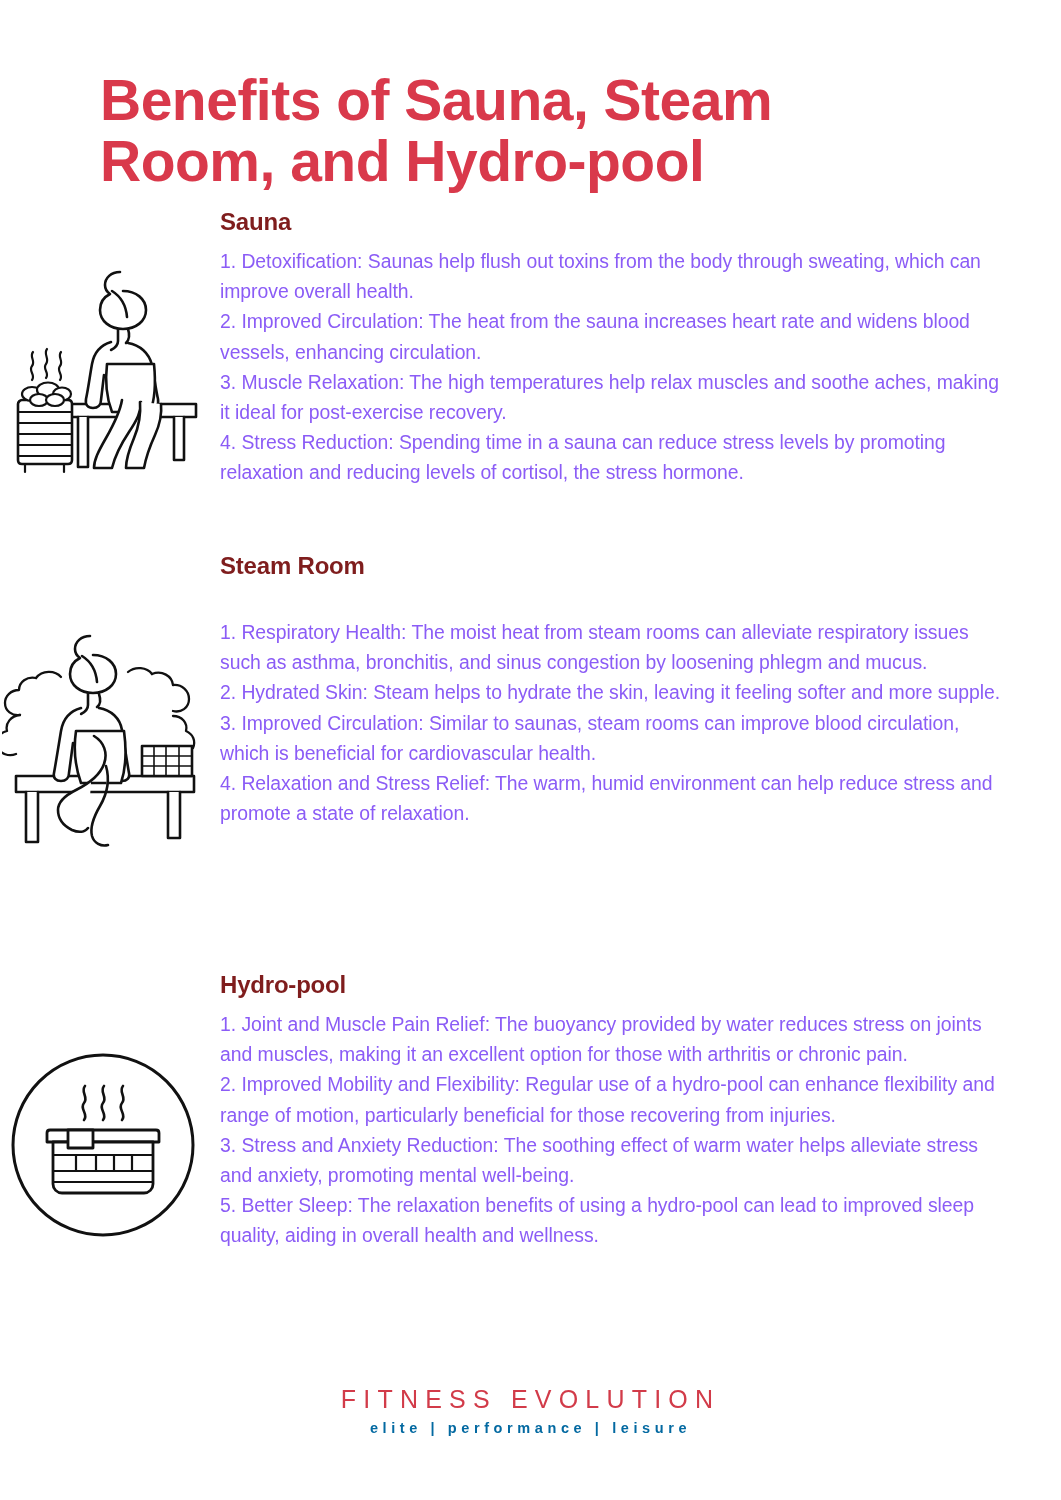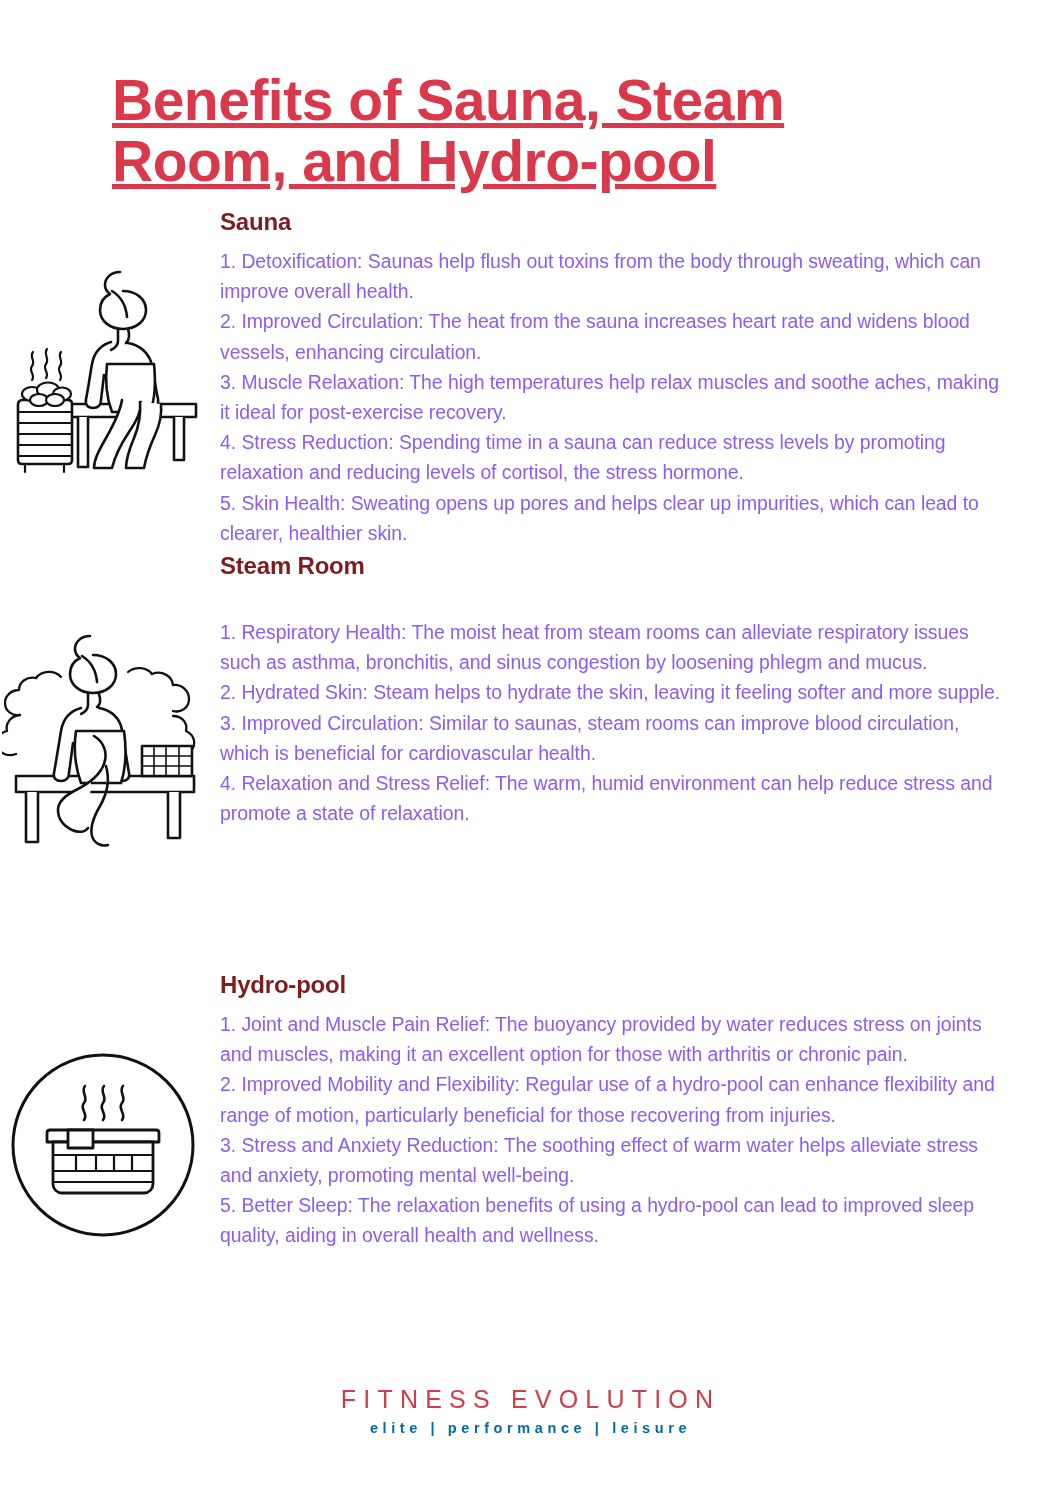--- a/index.html
+++ b/index.html
@@ -18,29 +18,28 @@
   .page {
     position: relative;
     width: 1061px;
     height: 1500px;
     background: #ffffff;
   }
 
   
   .title {
     position: absolute;
-    left: 112px;
+    left: 100px;
     top: 32px;
     width: 860px;
     font-size: 57px;
     line-height: 1.06;
     font-weight: 700;
     letter-spacing: -0.5px;
     color: #D9394B;
-    text-decoration: underline;
   }
   .title .ln { display: block; }
 
   
   .section-heading {
     position: absolute;
     left: 220px;
     font-size: 24px;
     font-weight: 700;
     letter-spacing: -0.2px;
@@ -158,21 +157,20 @@
       </g>
     </svg>
   </div>
 
   <h2 class="section-heading" id="sauna-heading">Sauna</h2>
   <div class="body-text" id="sauna-body">
       <p>1. Detoxification: Saunas help flush out toxins from the body through sweating, which can improve overall health.</p>
       <p>2. Improved Circulation: The heat from the sauna increases heart rate and widens blood vessels, enhancing circulation.</p>
       <p>3. Muscle Relaxation: The high temperatures help relax muscles and soothe aches, making it ideal for post-exercise recovery.</p>
       <p>4. Stress Reduction: Spending time in a sauna can reduce stress levels by promoting relaxation and reducing levels of cortisol, the stress hormone.</p>
-      <p>5. Skin Health: Sweating opens up pores and helps clear up impurities, which can lead to clearer, healthier skin.</p>
     </div>
 
   <div class="illus" id="steam-illustration">
     <svg viewBox="0 0 200 242" fill="none" stroke="#111" stroke-width="2.6" stroke-linecap="round" stroke-linejoin="round">
 
       <g stroke-width="2.3" fill="#fff">
         <path d="M34 62 c-9 -2 -17 4 -17 12 c-8 0 -14 6 -14 13 c0 8 7 13 15 12"></path>
         <path d="M34 62 c6 -8 19 -8 25 -1"></path>
         <path d="M18 99 c-9 1 -15 8 -13 16 c-8 2 -12 9 -9 16 c2 7 11 10 18 7"></path>
         <path d="M150 58 c10 -4 20 2 21 11 c9 -1 16 6 16 14 c0 9 -8 14 -16 12"></path>

